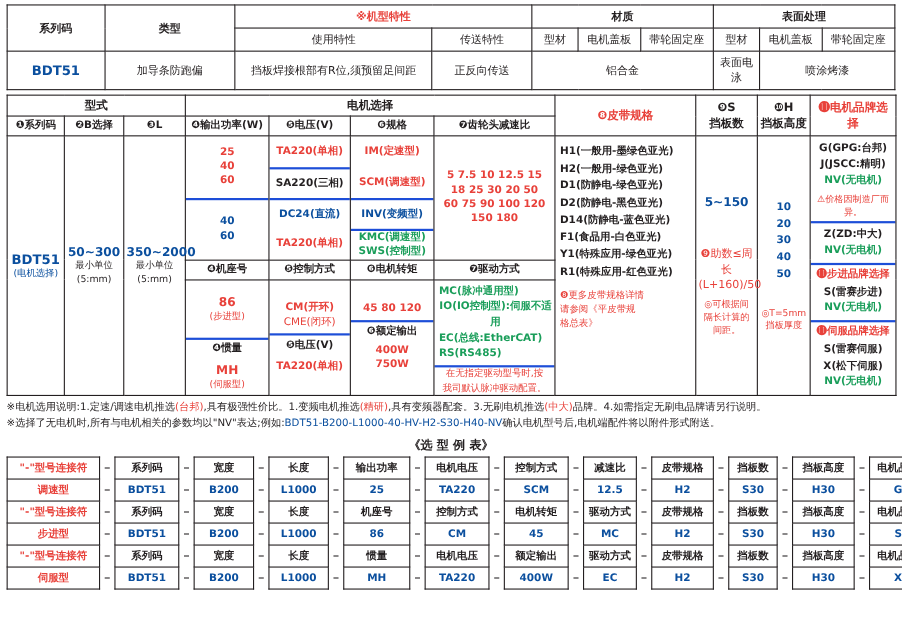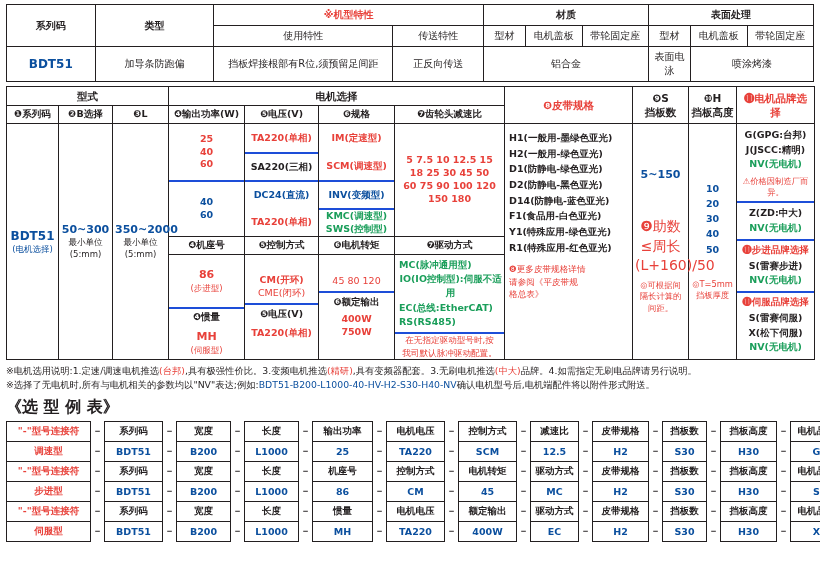--- a/index.html
+++ b/index.html
@@ -41,21 +41,21 @@
   .mcell { padding: 0 !important; }
   .mcell > div { padding: 3px 2px; }
   .divline { border-top: 2px solid #1d4ed8; }
   .leftpad { text-align: left; padding-left: 4px !important; }
 
   
   .notes { width: 808px; margin: 4px auto 0 auto; font-size: 9.3px; line-height: 1.5; color: #e8413a; }
   .notes .blk { color: #231f20; }
 
   
-  .sel-title { font-weight: bold; font-size: 16px; margin: 5px 0 3px 0; color: #231f20; }
+  .sel-title { text-align: center; font-weight: bold; font-size: 11px; margin: 5px 0 3px 0; color: #231f20; }
   .t3 { width: 808px; margin: 0 auto; table-layout: fixed; }
   .t3 td { font-size: 9.5px; padding: 3px 1px; }
   .t3 .rowlbl { font-weight: bold; color: #e8413a; }
   .t3 .hd { font-weight: bold; }
   .t3 .dash { border: none; width: 14px; font-weight: bold; }
   .t3 .valrow td { font-weight: bold; color: #0b4f9e; }
   .t3 .valrow td.dash { color: #231f20; border: none; }
   .t3 .valrow td.first { color: #e8413a; }
 </style>
 </head>
@@ -177,21 +177,21 @@
         <div style="height:28px;display:flex;align-items:center;justify-content:center;font-weight:bold;color:#e8413a">SCM(调速型)</div>
         <div class="divline" style="height:28px;display:flex;align-items:center;justify-content:center;font-weight:bold;color:#0b4f9e">INV(变频型)</div>
         <div class="divline" style="height:28px;display:flex;flex-direction:column;align-items:center;justify-content:center;font-weight:bold;color:#1a9e5a">
           <span>KMC(调速型)</span>
           <span>SWS(控制型)</span>
         </div>
       </td>
 
       <td class="redt" style="font-weight:bold">
         <div>5   7.5  10  12.5  15</div>
-        <div>18  25   30  45    50</div>
+        <div>18  25   30  20    50</div>
         <div>60  75   90  100  120</div>
         <div>150 180</div>
       </td>
 
       <td rowspan="3" class="leftpad" style="vertical-align:top">
         <div style="font-weight:bold;line-height:1.65;padding-top:4px">
           <div>H1(一般用-墨绿色亚光)</div>
           <div>H2(一般用-绿色亚光)</div>
           <div>D1(防静电-绿色亚光)</div>
           <div>D2(防静电-黑色亚光)</div>
@@ -200,21 +200,21 @@
           <div>Y1(特殊应用-绿色亚光)</div>
           <div>R1(特殊应用-红色亚光)</div>
         </div>
         <div class="redt" style="white-space:pre-line;font-size:8.6px;margin-top:8px;line-height:1.45">❽更多皮带规格详情
 请参阅《平皮带规
 格总表》</div>
       </td>
 
       <td rowspan="3">
         <div class="bluet" style="font-weight:bold;font-size:11px">5~150</div>
-        <div class="redt" style="white-space:pre-line;font-size:14px;margin-top:34px;line-height:1.4">❾助数≤周长
+        <div class="redt" style="white-space:pre-line;font-size:10px;margin-top:34px;line-height:1.4">❾助数≤周长
 (L+160)/50</div>
         <div class="redt" style="white-space:pre-line;font-size:8.3px;margin-top:4px;line-height:1.4">◎可根据间
 隔长计算的
 间距。</div>
       </td>
 
       <td rowspan="3">
         <div class="bluet" style="font-weight:bold;line-height:1.6">
           <div>10</div>
           <div>20</div>
@@ -285,21 +285,21 @@
           <span class="redt" style="font-weight:normal">CME(闭环)</span>
         </div>
         <div class="divline" style="height:50%;display:flex;flex-direction:column;align-items:center;justify-content:center">
           <span class="lbl" style="font-size:9.5px;margin-bottom:6px">❺电压(V)</span>
           <span class="redt" style="font-weight:bold">TA220(单相)</span>
         </div>
       </td>
 
       <td class="mcell">
         <div style="height:50%;display:flex;align-items:center;justify-content:center">
-          <span class="redt" style="font-weight:normal">45  80  120</span>
+          <span class="redt" style="font-weight:bold">45  80  120</span>
         </div>
         <div class="divline" style="height:50%;display:flex;flex-direction:column;align-items:center;justify-content:center">
           <span class="lbl" style="font-size:9.5px;margin-bottom:4px">❻额定输出</span>
           <span class="redt" style="font-weight:bold">400W</span>
           <span class="redt" style="font-weight:bold">750W</span>
         </div>
       </td>
 
       <td class="mcell">
         <div style="height:50%;display:flex;flex-direction:column;align-items:flex-start;justify-content:center;padding-left:4px;line-height:1.5">
@@ -310,21 +310,21 @@
         </div>
         <div class="divline redt" style="height:50%;display:flex;align-items:center;justify-content:center;white-space:pre-line;font-size:8.6px;line-height:1.45;padding:0 3px">在无指定驱动型号时,按
 我司默认脉冲驱动配置。</div>
       </td>
     </tr>
   </tbody>
     </table>
 
   <div class="notes">
     <div>
-      <span class="blk">※电机选用说明:1.定速/调速电机推选</span><span>(台邦)</span><span class="blk">,具有极强性价比。3.变频电机推选</span><span>(精研)</span><span class="blk">,具有变频器配套。3.无刷电机推选</span><span>(中大)</span><span class="blk">品牌。4.如需指定无刷电品牌请另行说明。</span>
+      <span class="blk">※电机选用说明:1.定速/调速电机推选</span><span>(台邦)</span><span class="blk">,具有极强性价比。1.变频电机推选</span><span>(精研)</span><span class="blk">,具有变频器配套。3.无刷电机推选</span><span>(中大)</span><span class="blk">品牌。4.如需指定无刷电品牌请另行说明。</span>
     </div>
     <div>
       <span class="blk">※选择了无电机时,所有与电机相关的参数均以"NV"表达;例如:</span><span style="color:#0b4f9e">BDT51-B200-L1000-40-HV-H2-S30-H40-NV</span><span class="blk">确认电机型号后,电机端配件将以附件形式附送。</span>
     </div>
   </div>
 
   <div class="sel-title">《选 型 例 表》</div>
 
   <table class="t3">
     <colgroup>

